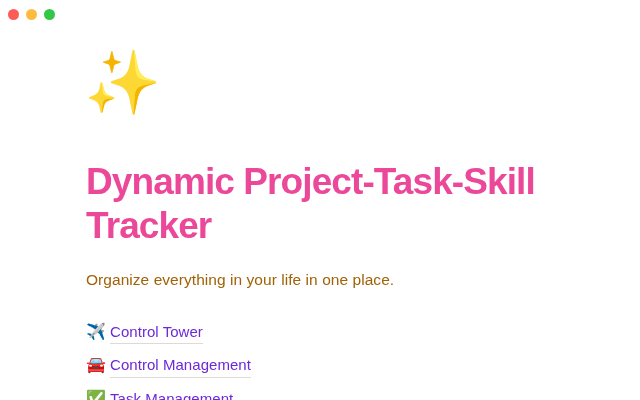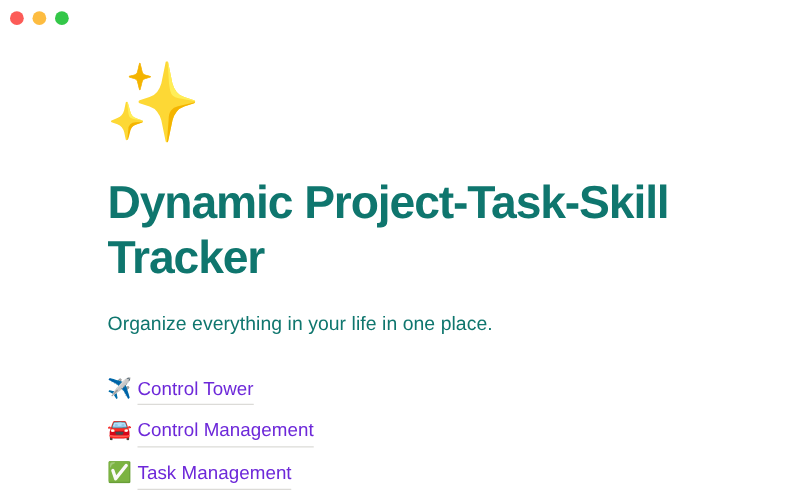--- a/index.html
+++ b/index.html
@@ -65,35 +65,35 @@
     font-size: 62px;
     line-height: 1;
     height: 72px;
     display: block;
     letter-spacing: 0;
     margin-left: -2px;
     user-select: none;
   }
 
   .page-title {
-    margin-top: 16px;
+    margin-top: 36px;
     font-size: 37px;
     line-height: 1.18;
     font-weight: 800;
     letter-spacing: -0.9px;
-    color: #0f766e;
+    color: #ec4899;
     max-width: 455px;
     word-wrap: break-word;
   }
 
   .page-subtitle {
     margin-top: 21px;
     font-size: 15.5px;
     line-height: 1.5;
-    color: #0f766e;
+    color: #a16207;
     font-weight: 400;
     letter-spacing: 0.05px;
   }
 
   .link-list {
     margin-top: 28px;
     list-style: none;
   }
 
   .link-row {

